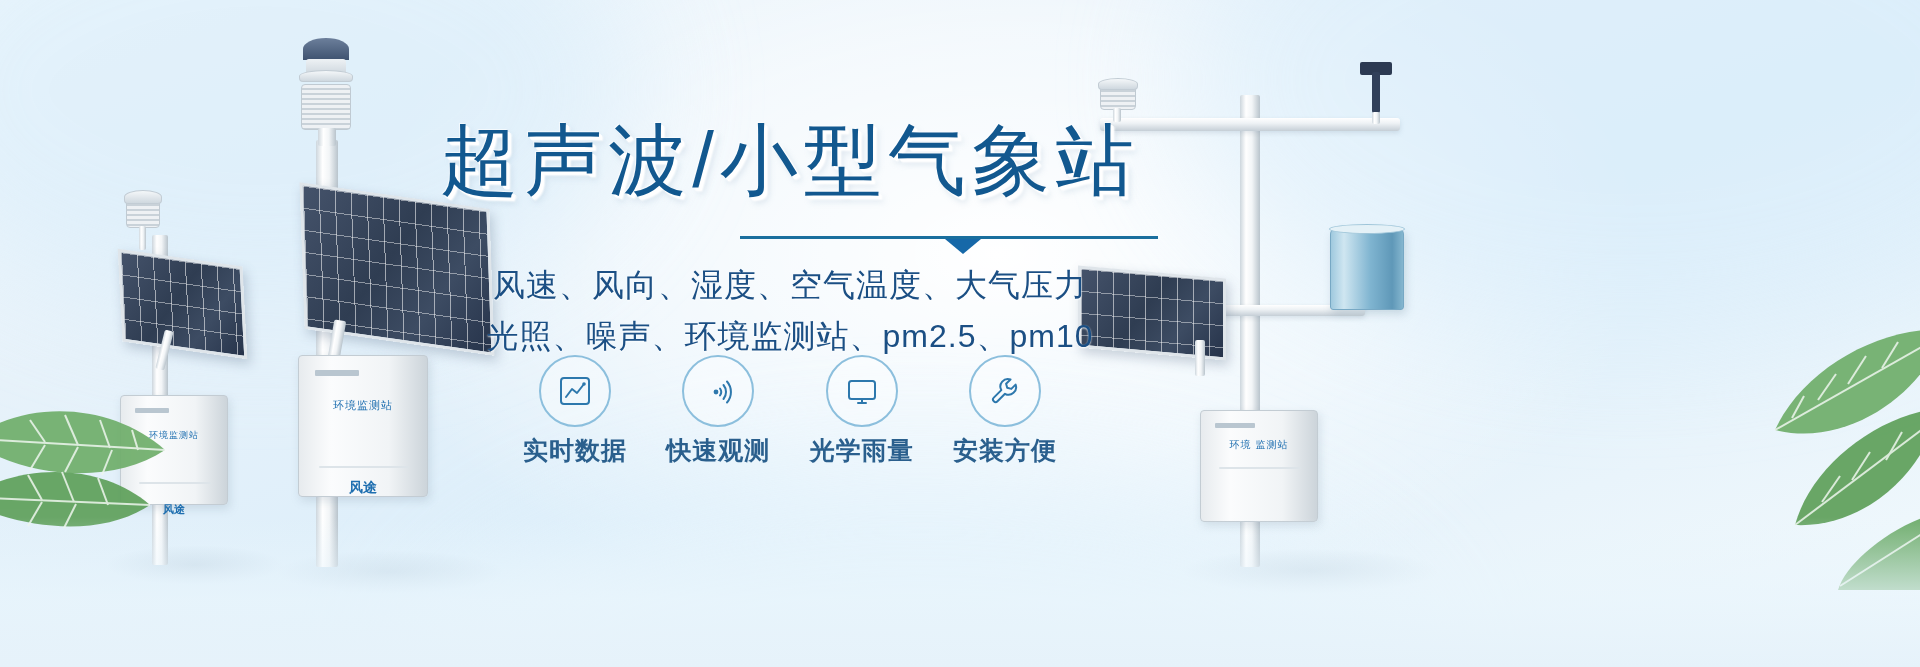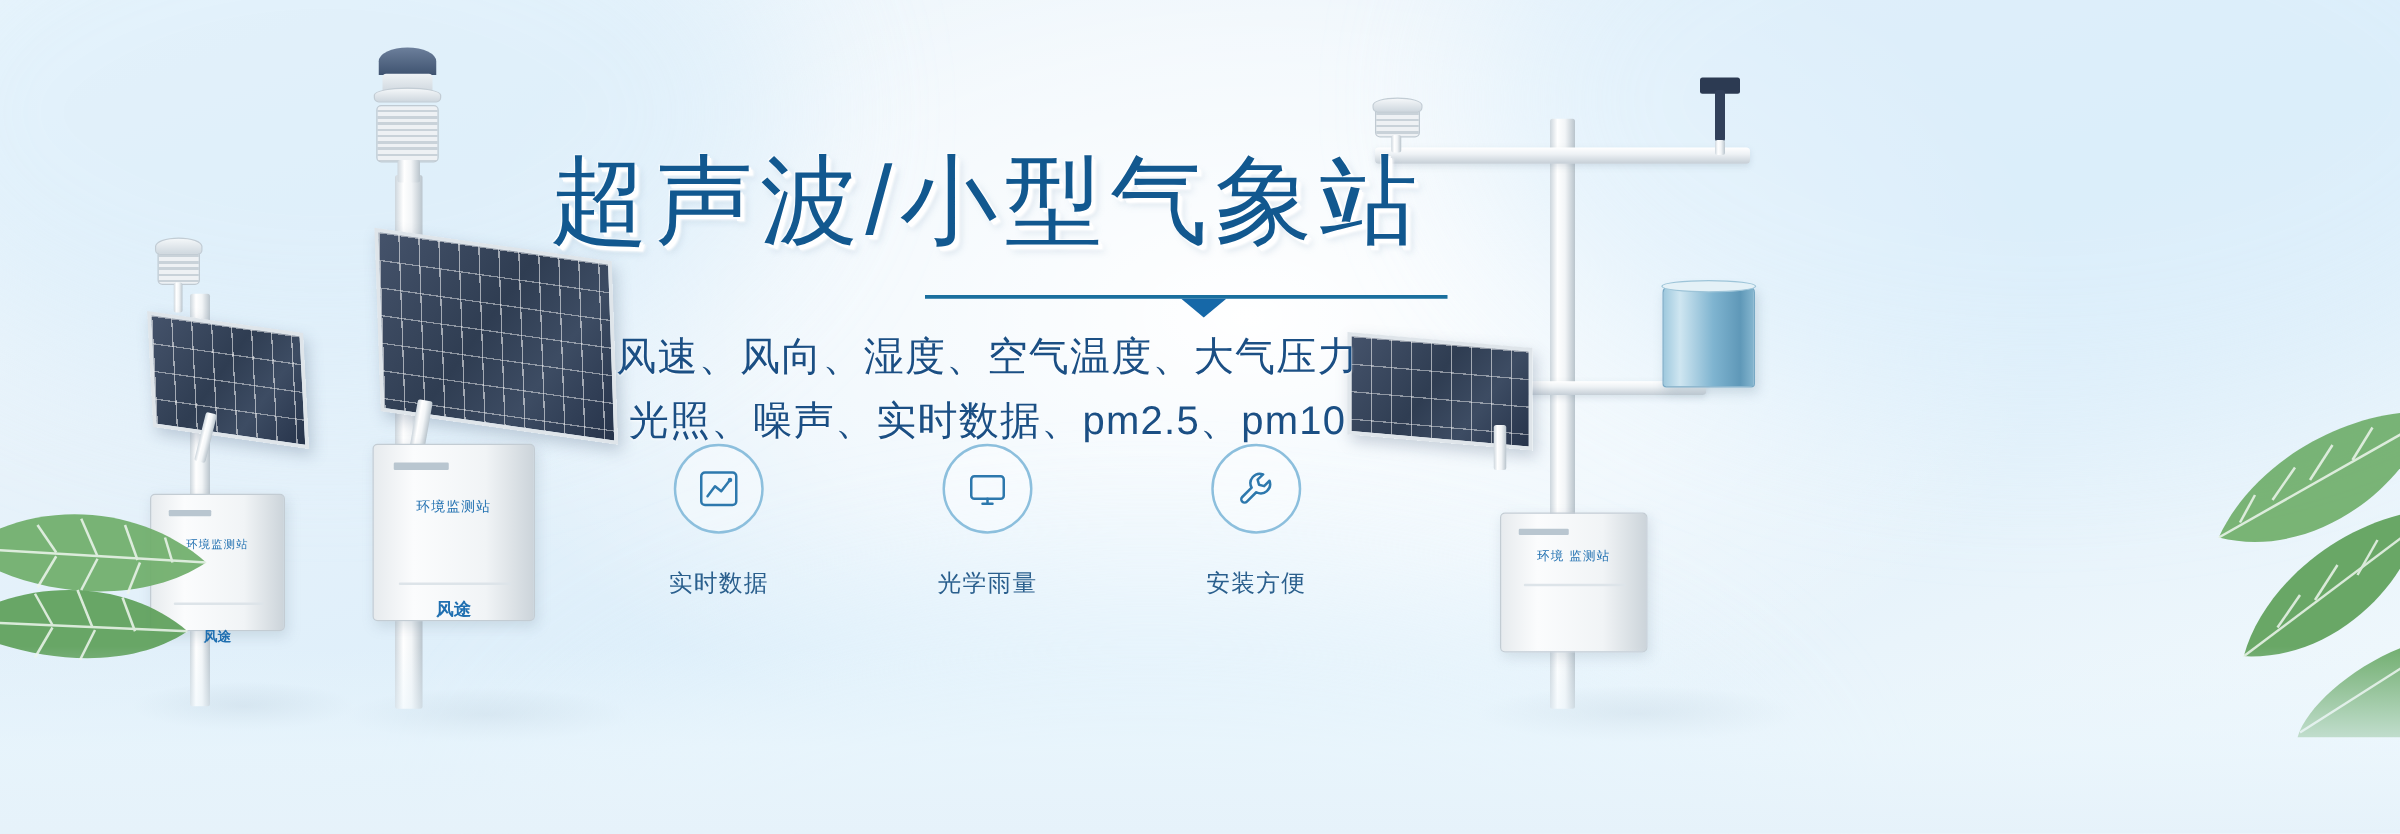--- a/index.html
+++ b/index.html
@@ -53,21 +53,21 @@
 
   
   .features { position:absolute; left:515px; top:355px; width:550px; display:flex; justify-content:space-between; }
   .feature { width:120px; text-align:center; }
   .fic {
     width:72px; height:72px; margin:0 auto; border-radius:50%;
     border:2px solid #8cbfdd; display:flex; align-items:center; justify-content:center;
     background:rgba(255,255,255,.35);
   }
   .fic svg { display:block; }
-  .flabel { margin-top:27px; font-size:19px; color:#2a5f8d; letter-spacing:1px; white-space:nowrap; }
+  .flabel { margin-top:7px; font-size:25px; color:#2a5f8d; letter-spacing:1px; white-space:nowrap;font-weight:bold; }
 
   
   .pole { position:absolute; background:linear-gradient(to right,#cdd6dd 0%,#ffffff 30%,#f2f5f7 60%,#b9c4cc 100%); border-radius:2px; }
   .box {
     position:absolute; background:linear-gradient(to right,#e7ebee 0%,#fbfcfd 25%,#f1f4f6 70%,#ccd4da 100%);
     border:1px solid #c3ccd3; border-radius:4px; box-shadow:2px 4px 10px rgba(120,140,160,.22);
   }
   .box .blabel {
     position:absolute; left:0; right:0; text-align:center; font-size:9px; color:#1f6fb0; letter-spacing:1px;
   }
@@ -254,37 +254,48 @@
   <div class="text-block">
     <div class="title">超声波/小型气象站</div>
 
     <div class="divider">
       <div class="dline"></div>
       <div class="dtri"></div>
     </div>
 
     <div class="sub">
       <div class="line">风速、风向、湿度、空气温度、大气压力</div>
-      <div class="line">光照、噪声、实时数据、pm2.5、pm10</div>
+      <div class="line">光照、噪声、环境监测站、pm2.5、pm10</div>
     </div>
   </div>
 
   <div class="features">
 
     <div class="feature">
       <div class="fic">
         <svg width="34" height="34" viewBox="0 0 34 34" fill="none" stroke="#2d78ad" stroke-width="2" stroke-linecap="round" stroke-linejoin="round">
           <rect x="3" y="4" width="28" height="26" rx="3"></rect>
           <polyline points="8,23 14,15 19,19 26,10"></polyline>
           <circle cx="26" cy="10" r="1.8" fill="#2d78ad" stroke="none"></circle>
         </svg>
       </div>
       <div class="flabel">实时数据</div>
     </div>
 
+    <div class="feature">
+      <div class="fic">
+        <svg width="34" height="34" viewBox="0 0 34 34" fill="none" stroke="#2d78ad" stroke-width="2" stroke-linecap="round">
+          <circle cx="15" cy="18" r="2.4" fill="#2d78ad" stroke="none"></circle>
+          <path d="M19 14.5 A6 6 0 0 1 19 21.5"></path>
+          <path d="M22.5 11 A11 11 0 0 1 22.5 25"></path>
+          <path d="M26 7.5 A16 16 0 0 1 26 28.5"></path>
+        </svg>
+      </div>
+      <div class="flabel">快速观测</div>
+    </div>
 
     <div class="feature">
       <div class="fic">
         <svg width="34" height="34" viewBox="0 0 34 34" fill="none" stroke="#2d78ad" stroke-width="2" stroke-linecap="round" stroke-linejoin="round">
           <rect x="4" y="7" width="26" height="18" rx="2.5"></rect>
           <line x1="13" y1="29" x2="21" y2="29"></line>
           <line x1="17" y1="25" x2="17" y2="29"></line>
         </svg>
       </div>
       <div class="flabel">光学雨量</div>

